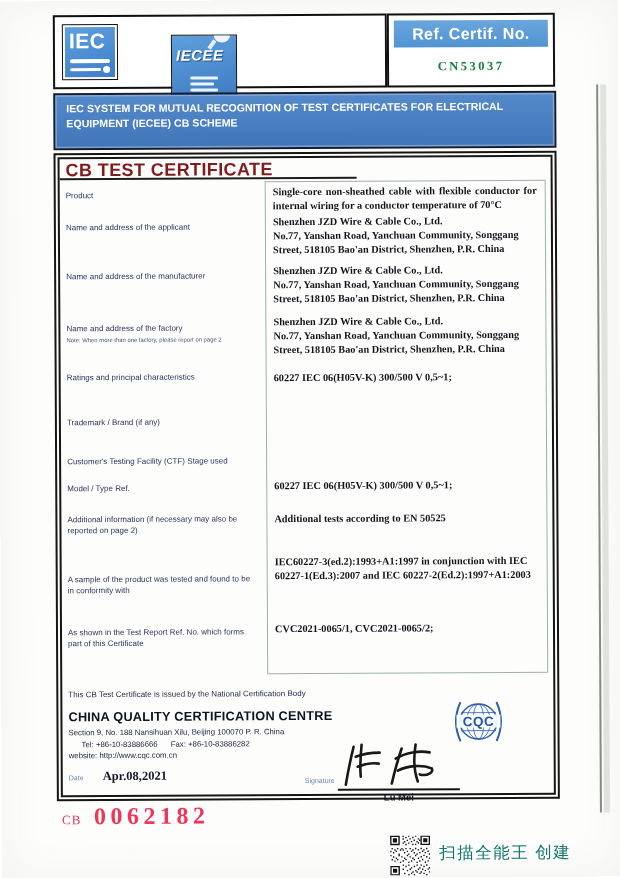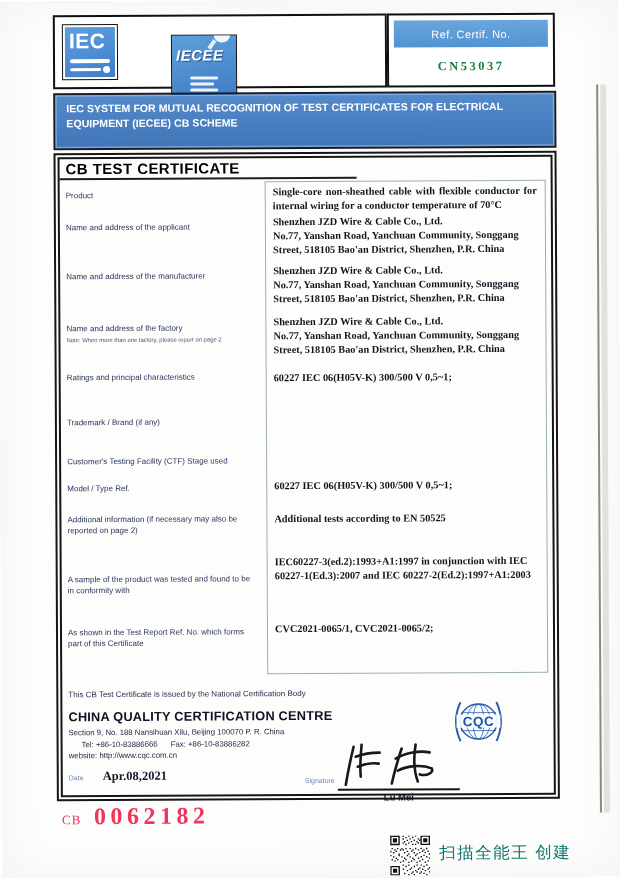--- a/index.html
+++ b/index.html
@@ -20,33 +20,33 @@
   .iec-dot{position:absolute;right:5px;bottom:4.5px;width:7px;height:7px;background:#fff;border-radius:50%;}
   .iecee-tile{position:absolute;left:68px;top:18px;width:64px;height:62px;border:1.6px solid #111;
               background:linear-gradient(165deg,#5f9fdc,#3f7cc4);position:absolute;overflow:hidden;color:#fff;margin-left:48px;}
   .iecee-word{position:absolute;left:4px;top:11px;font-size:15px;font-weight:bold;font-style:italic;
               letter-spacing:.5px;text-shadow:1px 1px 0 rgba(20,40,80,.6);}
   .iecee-bulb{position:absolute;right:6px;top:-6px;width:16px;height:13px;background:#f2f6fb;border-radius:50%;}
   .iecee-stem{position:absolute;right:22px;top:4px;width:4px;height:10px;background:#e8eef6;transform:rotate(35deg);}
   .iecee-b{position:absolute;left:18px;height:3px;background:#eef3f9;border-radius:2px;}
   .ref-box{left:389px;top:14px;width:168px;height:74px;}
   .ref-strip{position:absolute;left:5px;top:5px;right:5px;height:27px;background:linear-gradient(180deg,#6aa6dd,#5193d2);
-             color:#fff;font-size:11px;font-weight:normal;display:flex;align-items:center;justify-content:center;
+             color:#fff;font-size:16px;font-weight:bold;display:flex;align-items:center;justify-content:center;
              letter-spacing:.4px;}
   .ref-num{position:absolute;left:0;right:0;top:44px;text-align:center;font-family:"Liberation Serif",serif;
            font-size:12.5px;font-weight:bold;letter-spacing:2.5px;color:#15803d;}
   
   .banner{position:absolute;left:55px;top:92px;width:503px;height:57px;box-sizing:border-box;
           border:2.5px solid #151c2e;background:linear-gradient(180deg,#5489ca,#4076b8);
           box-shadow:inset 0 0 0 1.5px rgba(190,215,240,.45);
           color:#fff;font-size:10.6px;font-weight:bold;line-height:1.45;padding:6px 11px;}
   
   .frame{position:absolute;left:55px;top:152px;width:503px;height:648px;box-sizing:border-box;
          border:6px double #161616;background:transparent;}
-  .cert-title{position:absolute;left:67px;top:159px;font-size:15px;font-weight:bold;color:#000000;letter-spacing:.4px;}
+  .cert-title{position:absolute;left:67px;top:159px;font-size:18px;font-weight:bold;color:#7f1d1d;letter-spacing:.4px;}
   .title-rule{position:absolute;left:61px;top:177px;width:297px;height:1.8px;background:#1d1d1d;}
   .value-box{position:absolute;left:266px;top:181px;width:281px;height:493px;box-sizing:border-box;
              border:1.3px solid #9cb1aa;}
   .lbl{position:absolute;left:67px;width:190px;font-size:8px;color:#2a355f;line-height:1.4;}
   .note{position:absolute;left:67px;width:205px;font-size:5.9px;color:#47547c;}
   .val{position:absolute;left:274px;width:264px;font-family:"Liberation Serif",serif;font-size:10.3px;
        font-weight:600;color:#13131e;line-height:1.38;white-space:pre-line;}
   .just{text-align:justify;}
   
   .issued{position:absolute;left:67px;top:689px;font-size:8px;color:#1e2848;}

